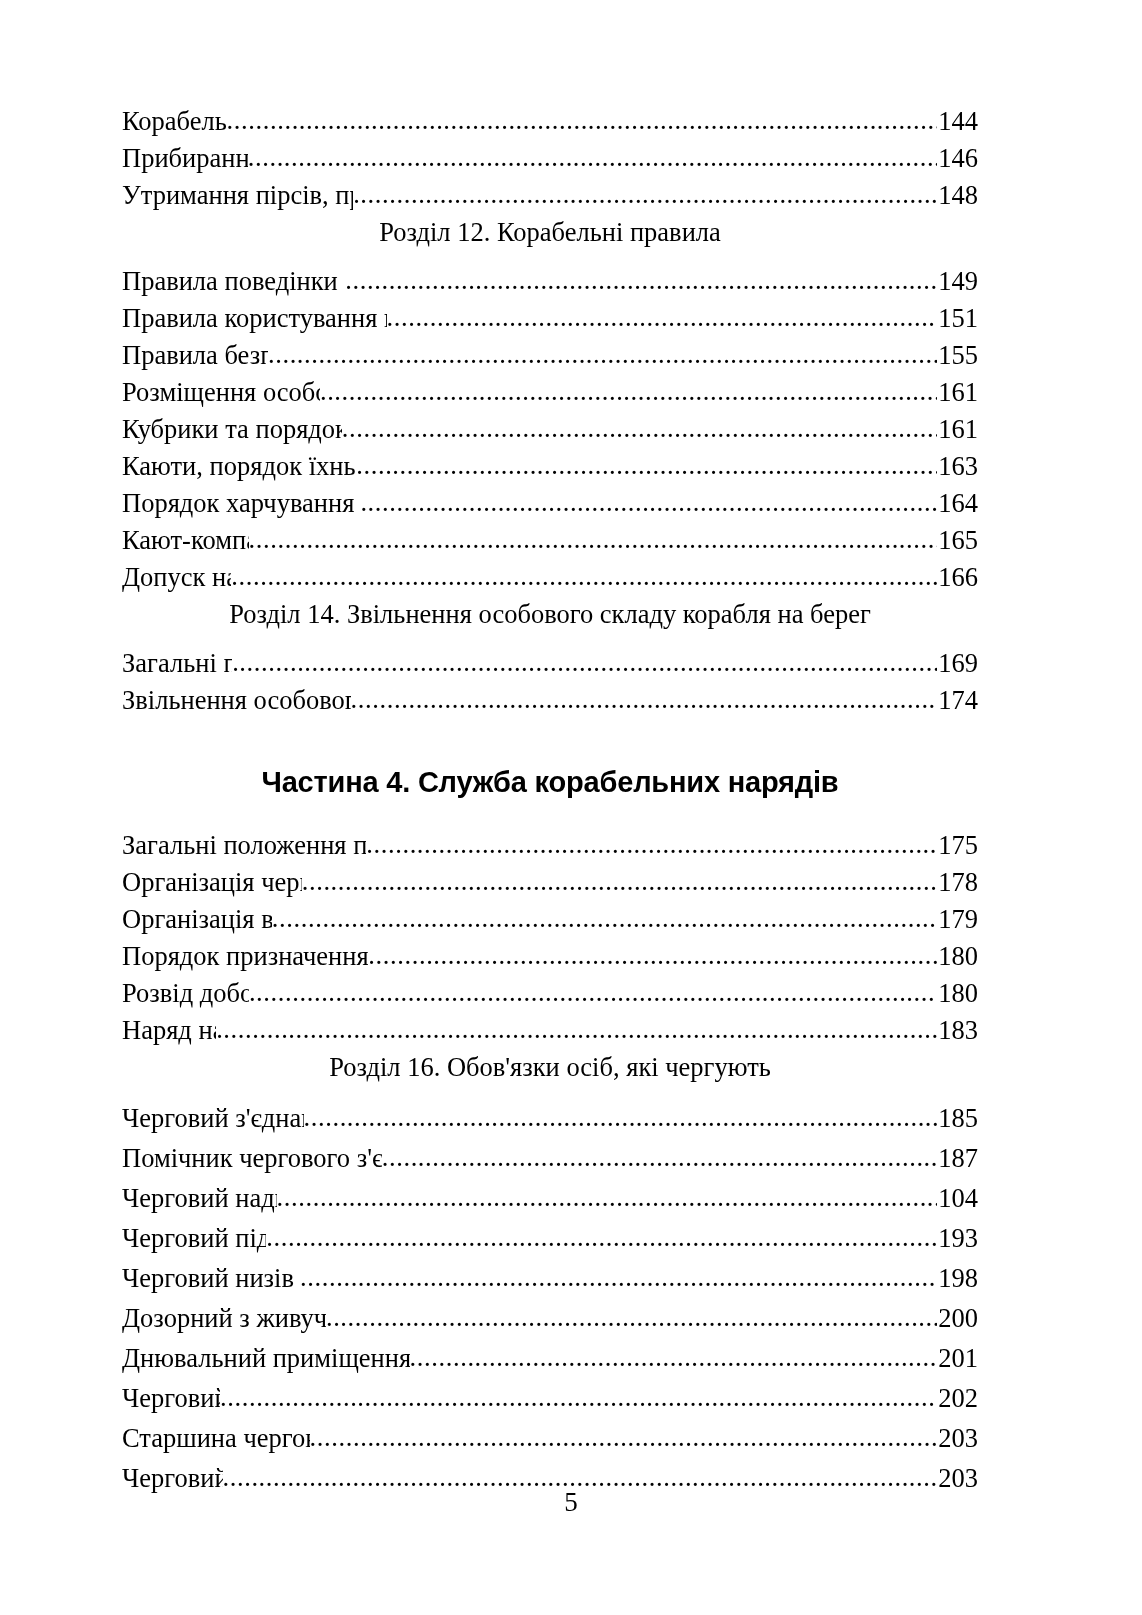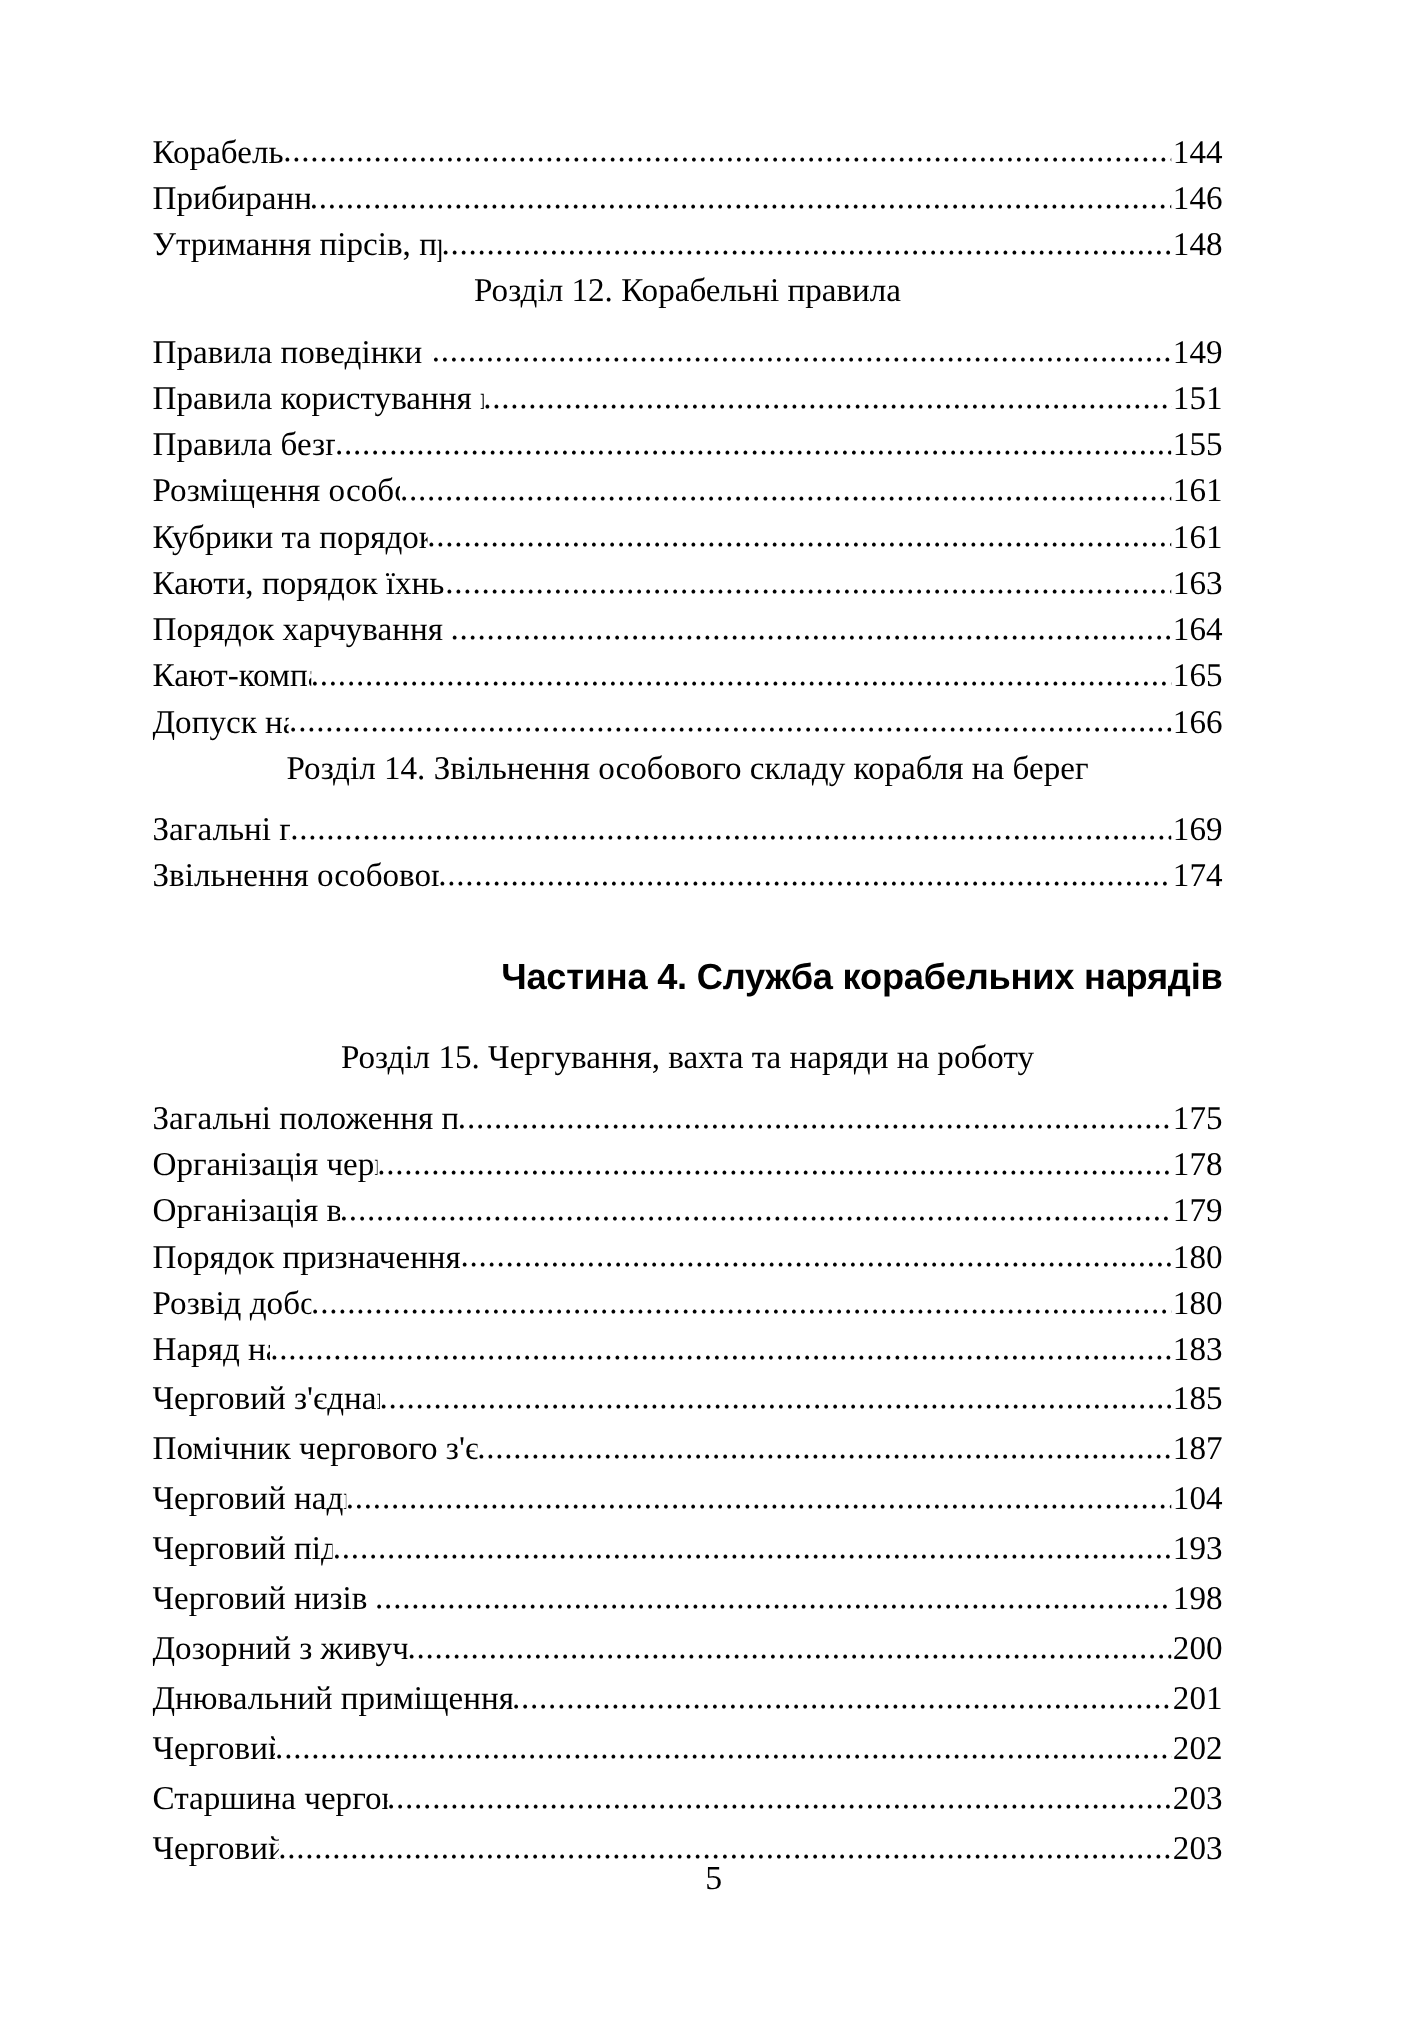--- a/index.html
+++ b/index.html
@@ -63,21 +63,21 @@
   .section-heading {
     text-align: center;
     font-size: 26.5px;
     line-height: 36px;
     margin-bottom: 13px;
     white-space: nowrap;
   }
 
   
   .part-heading {
-    text-align: right;
+    text-align: center;
     font-family: "Liberation Sans", "DejaVu Sans", sans-serif;
     font-weight: bold;
     font-size: 29px;
     line-height: 38px;
     letter-spacing: -0.2px;
     margin-top: 44px;
     margin-bottom: 26px;
     white-space: nowrap;
   }
   .block-loose .toc-entry { line-height: 40px; }
@@ -173,21 +173,20 @@
           <span class="leader" aria-hidden="true">.......................................................................................................................................................................................................</span>
           <span class="entry-page">169</span>
         </div>
         <div class="toc-entry">
           <span class="entry-title">Звільнення особового складу корабля у відпустку</span>
           <span class="leader" aria-hidden="true">.......................................................................................................................................................................................................</span>
           <span class="entry-page">174</span>
         </div>
       </div>
       <div class="part-heading">Частина 4. Служба корабельних нарядів</div>
-      <div class="section-heading">Розділ 15.  Чергування, вахта та наряди на роботу</div>
       <div class="entry-block">
         <div class="toc-entry">
           <span class="entry-title">Загальні положення про корабельні чергування і вахту</span>
           <span class="leader" aria-hidden="true">.......................................................................................................................................................................................................</span>
           <span class="entry-page">175</span>
         </div>
         <div class="toc-entry">
           <span class="entry-title">Організація чергування на кораблях</span>
           <span class="leader" aria-hidden="true">.......................................................................................................................................................................................................</span>
           <span class="entry-page">178</span>
@@ -206,20 +205,21 @@
           <span class="entry-title">Розвід добового наряду</span>
           <span class="leader" aria-hidden="true">.......................................................................................................................................................................................................</span>
           <span class="entry-page">180</span>
         </div>
         <div class="toc-entry">
           <span class="entry-title">Наряд на роботи</span>
           <span class="leader" aria-hidden="true">.......................................................................................................................................................................................................</span>
           <span class="entry-page">183</span>
         </div>
       </div>
+      <div class="section-heading">Розділ 16. Обов'язки осіб, які чергують</div>
       <div class="entry-block block-loose">
         <div class="toc-entry loose">
           <span class="entry-title">Черговий з'єднання (групи) кораблів</span>
           <span class="leader" aria-hidden="true">.......................................................................................................................................................................................................</span>
           <span class="entry-page">185</span>
         </div>
         <div class="toc-entry loose">
           <span class="entry-title">Помічник чергового з'єднання (групи) кораблів з живучості</span>
           <span class="leader" aria-hidden="true">.......................................................................................................................................................................................................</span>
           <span class="entry-page">187</span>

